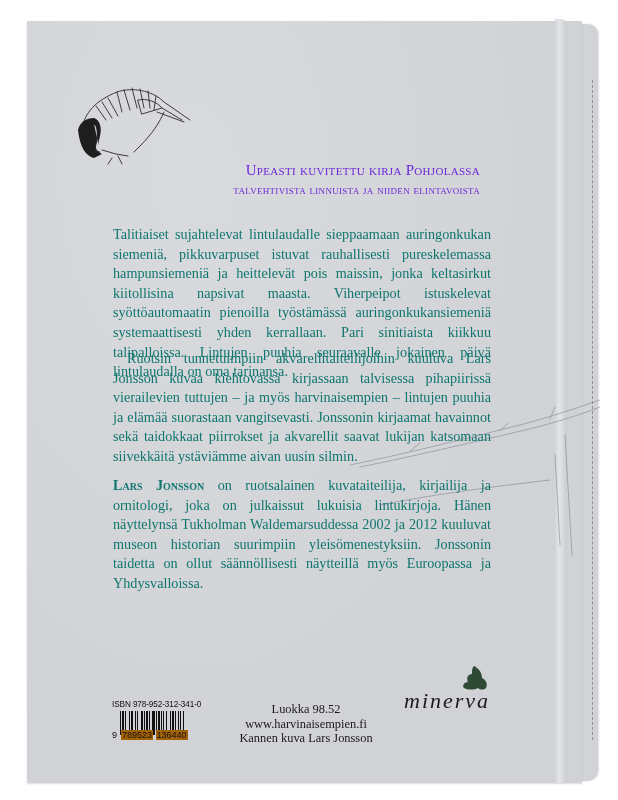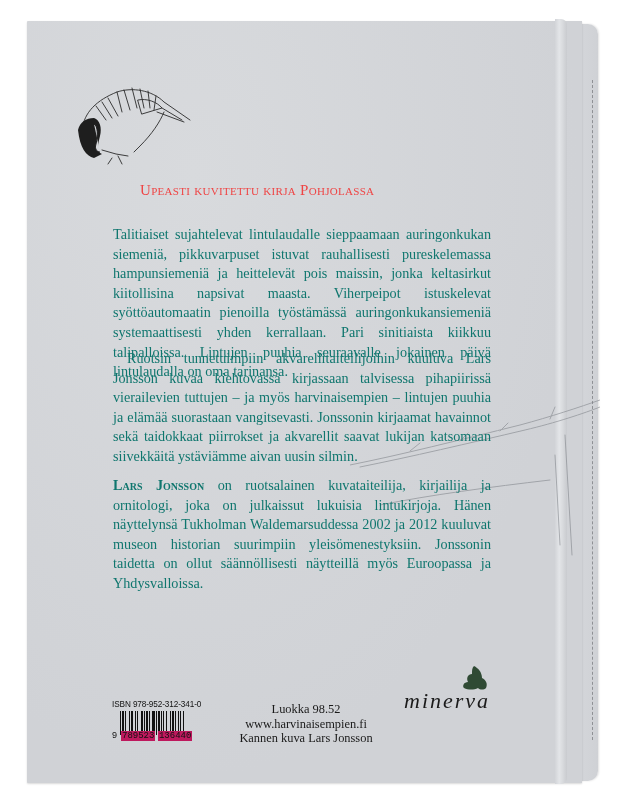--- a/index.html
+++ b/index.html
@@ -22,42 +22,42 @@
     border-radius:0 10px 10px 0;
     box-shadow: 1px 0 2px rgba(0,0,0,0.12);
   }
   .spine-edge {
     position:absolute; left:592px; top:80px; width:2px; height:660px;
     border-left:1px dashed #5a5c60; opacity:0.55;
   }
   .bird { position:absolute; left:72px; top:72px; width:120px; height:95px; }
   .sketch { position:absolute; left:350px; top:395px; width:250px; height:170px; opacity:0.55; }
   .tagline {
-    position:absolute; left:140px; top:180px; width:340px; text-align:left;
-    font-family:"Liberation Serif", serif; color:#ef4444; font-size:13px; line-height:20px;
+    position:absolute; left:140px; top:160px; width:340px; text-align:right;
+    font-family:"Liberation Serif", serif; color:#6d28d9; font-size:13px; line-height:20px;
     font-variant:small-caps; letter-spacing:0.3px;
   }
   .tagline .l1 { font-size:15px; }
   .body {
     position:absolute; left:113px; width:378px;
     font-family:"Liberation Serif", serif; color:#0f766e;
     font-size:14.2px; line-height:19.6px; text-align:justify;
     hyphens:manual;
   }
   .p1 { top:225px; }
   .p2 { top:349px; text-indent:14px; }
   .p3 { top:476px; }
   .p3 .name { font-variant:small-caps; font-weight:bold; }
   .barcode-wrap { position:absolute; left:112px; top:700px; width:94px; }
   .isbn { font-family:Liberation Sans, sans-serif; font-size:8.2px; color:#111; letter-spacing:-0.1px; line-height:9px; }
   .bars { display:flex; height:24px; margin-top:2px; margin-left:8px; }
   .bars span { display:block; height:100%; background:#111; }
   .barnums { font-family:"Liberation Sans", sans-serif; font-size:9px; color:#111; position:relative; top:-5px; line-height:10px; white-space:nowrap; }
   .barnums .lead { margin-right:4px; }
-  .barnums .b1 { background:#be185d; padding:0 1px;font-family:Liberation Mono, monospace; }
+  .barnums .b1 { background:#a16207; padding:0 1px; }
   .imprint {
     position:absolute; left:238px; top:702px; width:136px; text-align:center;
     font-family:"Liberation Serif", serif; color:#1a1a1a; font-size:12.4px; line-height:14.5px;
   }
   .logo { position:absolute; left:404px; top:666px; width:100px; height:50px; }
   .logo-bird { position:absolute; left:56px; top:0; width:30px; height:26px; }
   .logo-text {
     position:absolute; left:0; top:22px; font-family:"Liberation Serif", serif;
     font-style:italic; font-size:22px; color:#1a1a1a; letter-spacing:2px;
   }
@@ -89,20 +89,21 @@
     <path d="M0 70 C50 60 110 45 170 30 C200 22 230 12 250 5"></path>
     <path d="M10 72 C60 62 120 48 175 35 C205 28 235 18 250 12"></path>
     <path d="M60 56 L70 48 M110 46 L118 38 M150 36 L158 28 M200 24 L205 12"></path>
     <path d="M30 110 C80 100 140 92 200 85"></path>
     <path d="M205 60 L210 150 M215 40 L222 160"></path>
   </g>
 </svg>
 
 <div class="tagline">
   <div class="l1">Upeasti kuvitettu kirja Pohjolassa</div>
+  <div>talvehtivista linnuista ja niiden elintavoista</div>
 </div>
 
 <div class="body p1">Talitiaiset sujahtelevat lintulaudalle sieppaamaan auringonkukan sie­meniä, pikkuvarpuset istuvat rauhallisesti pureskelemassa hampunsie­meniä ja heittelevät pois maissin, jonka keltasirkut kiitollisina napsivat maasta. Viherpeipot istuskelevat syöttöautomaatin pienoilla työstä­mässä auringonkukansiemeniä systemaattisesti yhden kerrallaan. Pari sinitiaista kiikkuu talipalloissa. Lintujen puuhia seuraavalle jokainen päivä lintulaudalla on oma tarinansa.</div>
 <div class="body p2">Ruotsin tunnetuimpiin akvarellitaiteilijoihin kuuluva Lars Jonsson kuvaa kiehtovassa kirjassaan talvisessa pihapiirissä vierailevien tuttu­jen – ja myös harvinaisempien – lintujen puuhia ja elämää suorastaan vangitsevasti. Jonssonin kirjaamat havainnot sekä taidokkaat piirrok­set ja akvarellit saavat lukijan katsomaan siivekkäitä ystäviämme aivan uusin silmin.</div>
 <div class="body p3"><span class="name">Lars Jonsson</span><span> on ruotsalainen kuvataiteilija, kirjailija ja ornitologi, joka on julkaissut lukuisia lintukirjoja. Hänen näyttelynsä Tukholman Waldemarsuddessa 2002 ja 2012 kuuluvat museon historian suu­rimpiin yleisömenestyksiin. Jonssonin taidetta on ollut säännöllisesti näytteillä myös Euroopassa ja Yhdysvalloissa.</span></div>
 
 <div class="barcode-wrap">
   <div class="isbn">ISBN 978-952-312-341-0</div>
   <div class="bars" id="bars">
       <span style="width: 1px; background: rgb(17, 17, 17);"></span>

